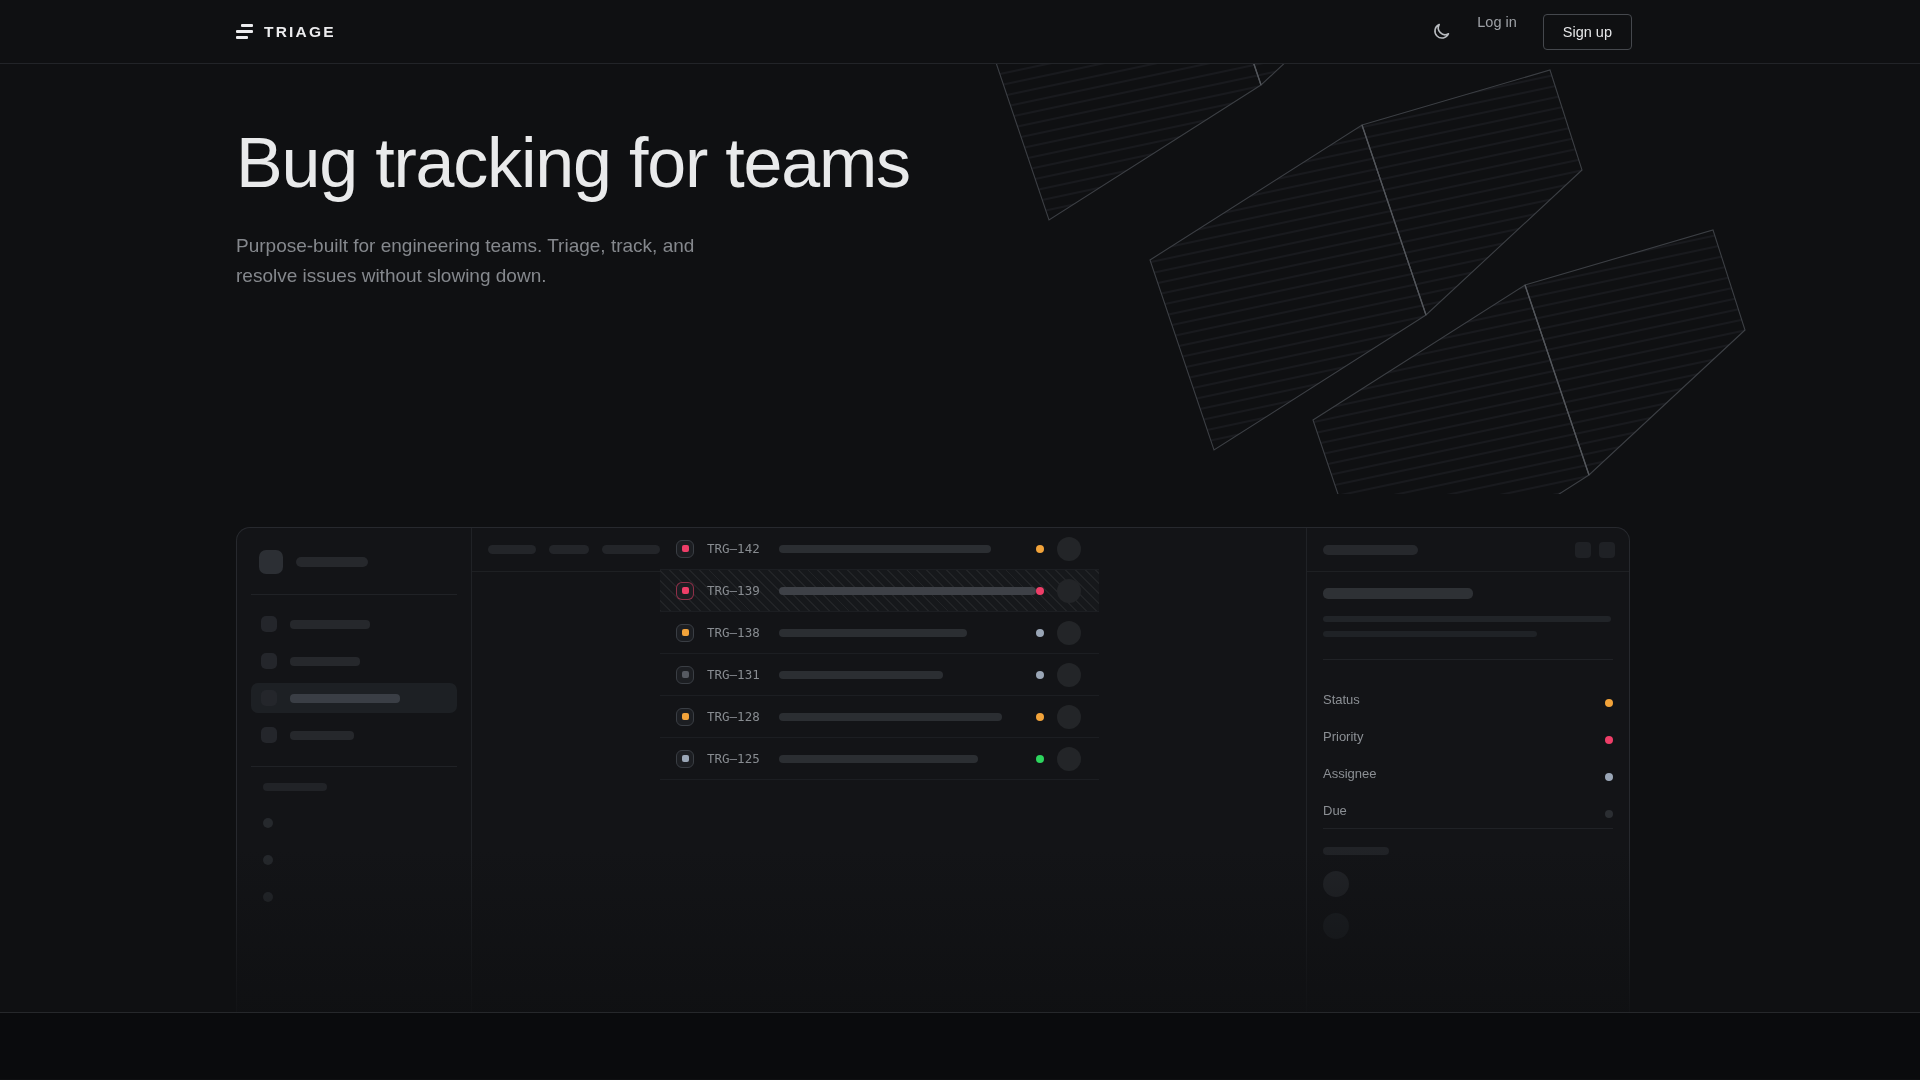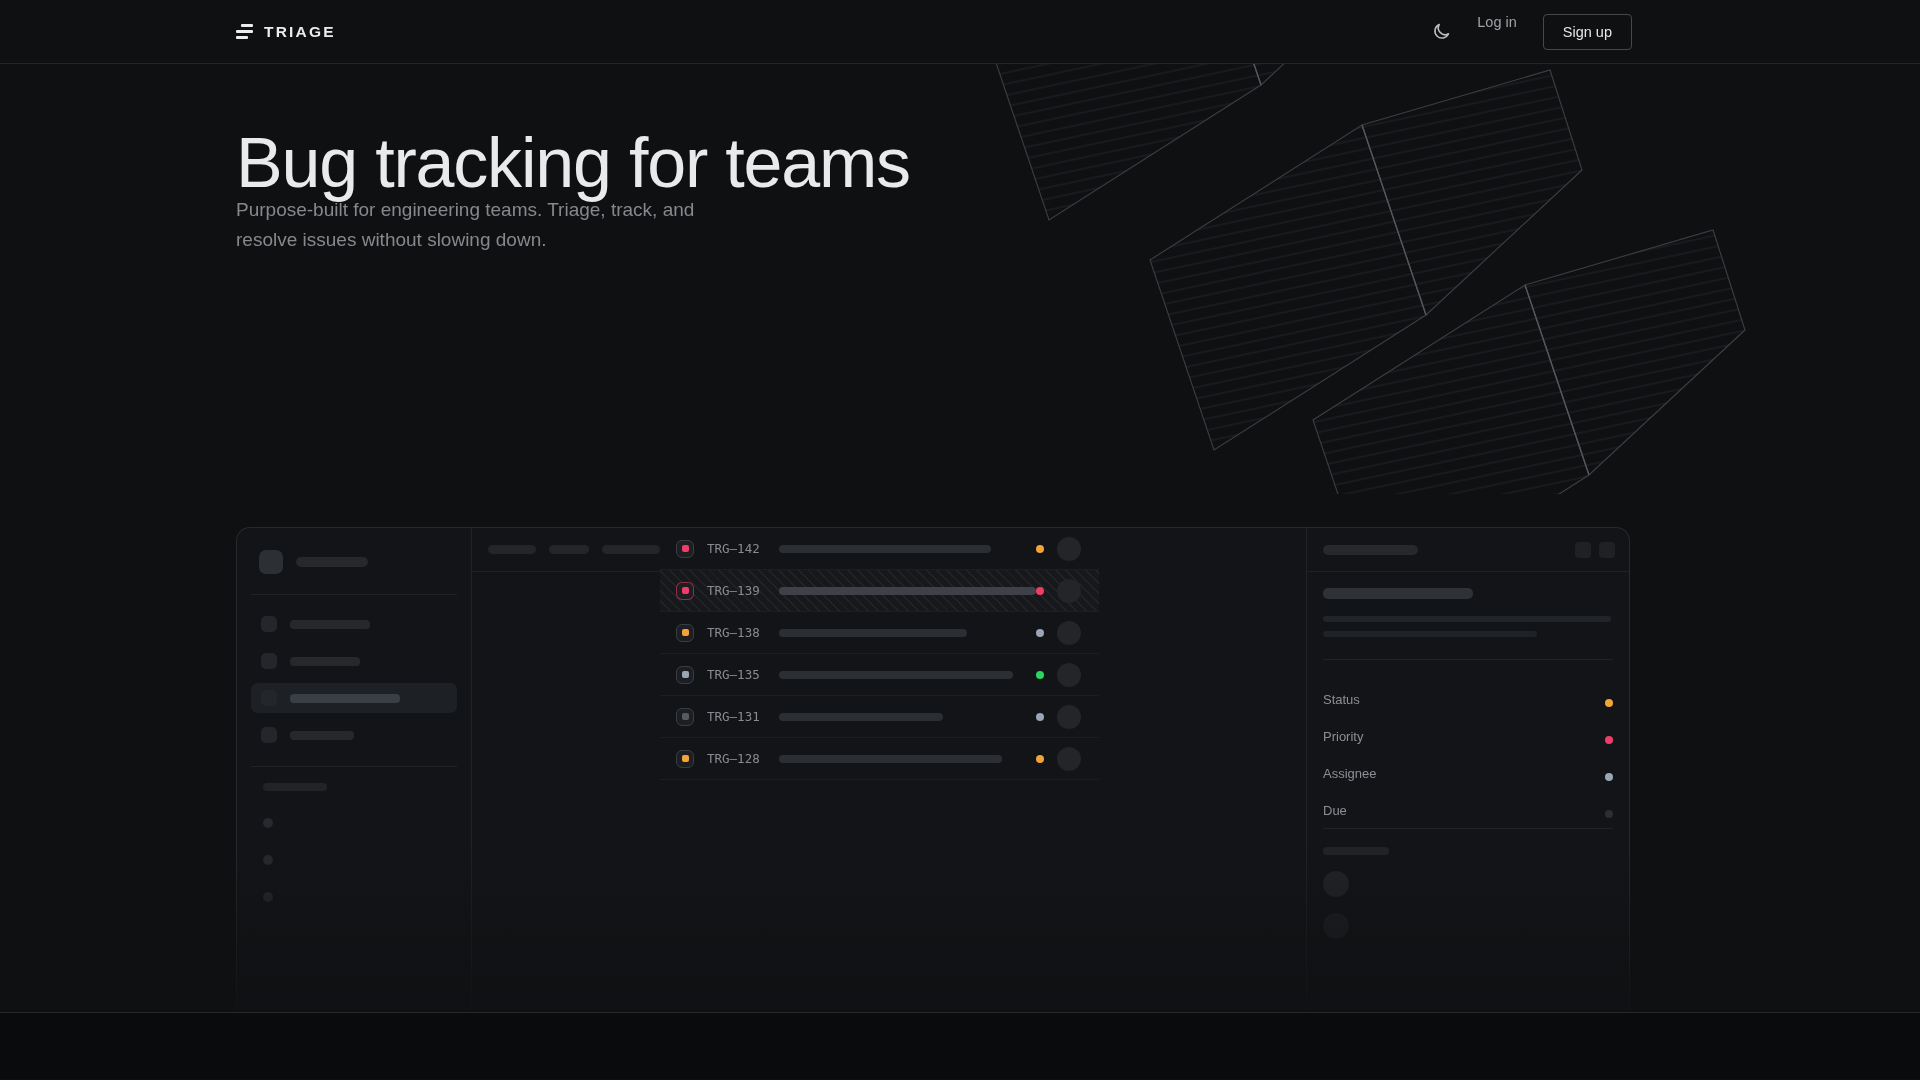--- a/index.html
+++ b/index.html
@@ -20,21 +20,21 @@
   .theme-toggle { background:none; border:none; cursor:pointer; display:flex; align-items:center; }
   .login { font-size:14.5px; color:#9ea1a6; cursor:pointer; text-decoration:none; }
   .signup { background:transparent; border:1px solid #45484d; border-radius:4px; color:#e6e7e9;
     font-size:14.5px; font-weight:500; padding:9px 19px; cursor:pointer; font-family:inherit; }
 
   
   .hero { position:relative; height:949px; border-bottom:1px solid #26282b; background:#0f1012; overflow:hidden; }
   .wire { position:absolute; left:900px; top:0; pointer-events:none; }
   .hero h1 { padding-top:68px; margin-left:236px; font-size:70px; line-height:63px; font-weight:500;
     letter-spacing:-1.2px; color:#e9eaeb; position:relative; z-index:2; }
-  .hero p { margin-left:236px; font-size:19px; line-height:30px; color:#85888d; position:relative; z-index:2; }
+  .hero p { margin-left:236px; margin-top:36px; font-size:19px; line-height:30px; color:#85888d; position:relative; z-index:2; }
   .cta { margin-left:236px; margin-top:48px; height:50px; padding:0 26px; display:inline-flex; align-items:center; gap:13px;
     background:#e9e9ea; color:#151619; border:none; border-radius:3px; font-size:16px; font-weight:700;
     cursor:pointer; font-family:inherit; position:relative; z-index:2; }
   .cta .arrow { font-size:18px; font-weight:400; }
 
   
   .card { position:absolute; left:236px; top:463px; width:1394px; height:487px; background:#131417;
     border:1px solid #27292e; border-bottom:none; border-radius:14px 14px 0 0; display:flex; overflow:hidden; z-index:1; }
   .skel { background:#26282c; border-radius:5px; display:block; }
 
@@ -210,31 +210,20 @@
               <i class="chip-dot" style="background: rgb(242, 163, 58);"></i>
             </span>
     <span class="iid">TRG–138</span>
     <span class="sk-bar" style="width: 188px;"></span>
     <span class="right">
       <i class="dot" style="background: rgb(154, 166, 182);"></i>
       <i class="avatar"></i>
     </span>
   </div>
 
-  <div class="row">
-    <span class="chip">
-              <i class="chip-dot" style="background: rgb(154, 166, 182);"></i>
-            </span>
-    <span class="iid">TRG–135</span>
-    <span class="sk-bar" style="width: 234px;"></span>
-    <span class="right">
-      <i class="dot" style="background: rgb(45, 213, 94);"></i>
-      <i class="avatar"></i>
-    </span>
-  </div>
 
   <div class="row">
     <span class="chip">
               <i class="chip-dot" style="background: rgb(86, 90, 97);"></i>
             </span>
     <span class="iid">TRG–131</span>
     <span class="sk-bar" style="width: 164px;"></span>
     <span class="right">
       <i class="dot" style="background: rgb(154, 166, 182);"></i>
       <i class="avatar"></i>
@@ -246,20 +235,31 @@
               <i class="chip-dot" style="background: rgb(242, 163, 58);"></i>
             </span>
     <span class="iid">TRG–128</span>
     <span class="sk-bar" style="width: 223px;"></span>
     <span class="right">
       <i class="dot" style="background: rgb(242, 163, 58);"></i>
       <i class="avatar"></i>
     </span>
   </div>
 
+  <div class="row">
+    <span class="chip">
+              <i class="chip-dot" style="background: rgb(154, 166, 182);"></i>
+            </span>
+    <span class="iid">TRG–125</span>
+    <span class="sk-bar" style="width: 199px;"></span>
+    <span class="right">
+      <i class="dot" style="background: rgb(45, 213, 94);"></i>
+      <i class="avatar"></i>
+    </span>
+  </div>
 </div>
     </div>
 
     <aside class="panel">
       <div class="panel-header">
         <span class="skel"></span>
         <span class="ph-right">
           <span class="ph-sq"></span>
           <span class="ph-sq"></span>
         </span>

